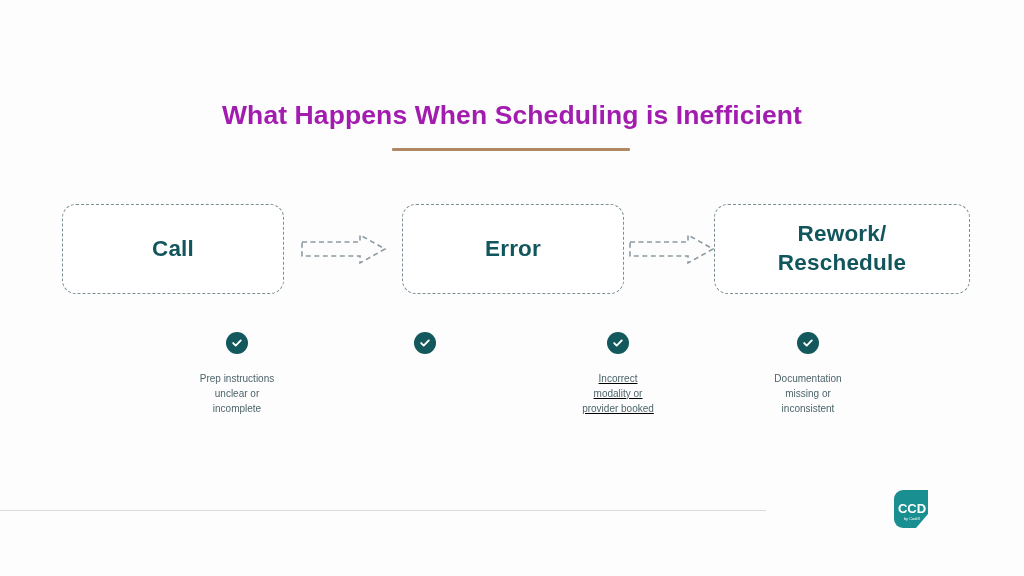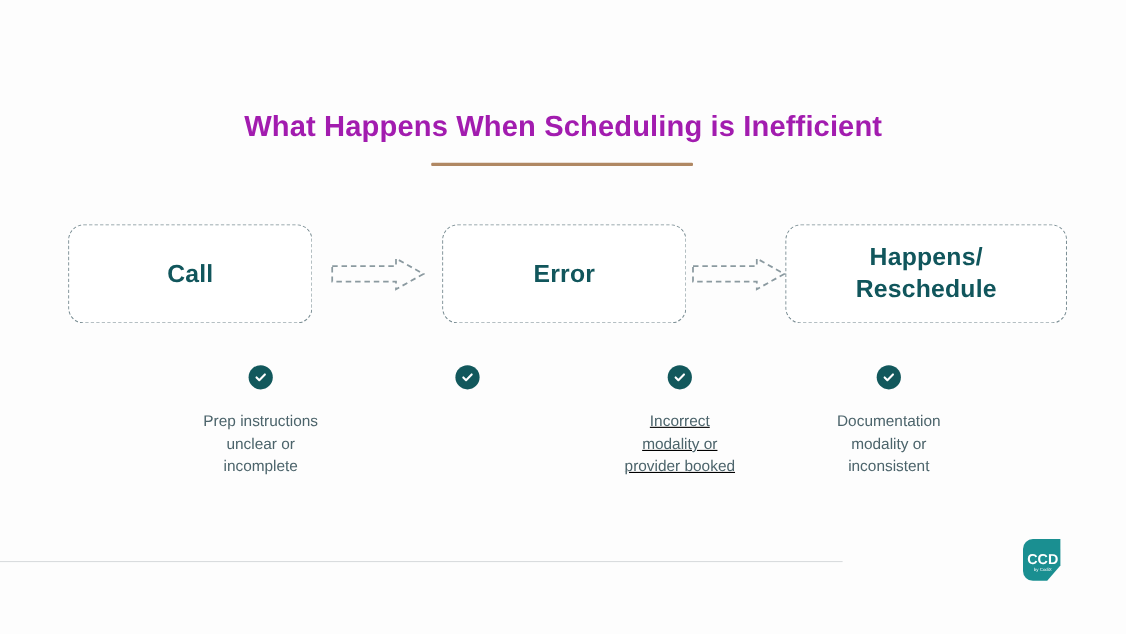--- a/index.html
+++ b/index.html
@@ -117,40 +117,40 @@
     border-radius: 50%;
     background: #12585c;
     margin: 0 auto 18px auto;
     display: flex;
     align-items: center;
     justify-content: center;
   }
   .check-badge svg { display: block; }
 
   .bullet-text {
-    font-size: 14px;
+    font-size: 10px;
     line-height: 1.48;
     color: #4c646b;
     font-family: "Liberation Sans", sans-serif;
     white-space: pre-line;
   }
 
   
   .footer-rule {
     position: absolute;
     left: 0;
     top: 510px;
     width: 766px;
     height: 1px;
     background: #d9dcde;
   }
 
   .logo {
     position: absolute;
-    left: 928px;
+    left: 892px;
     top: 488px;
     width: 42px;
     height: 42px;
     text-align: right;
   }
   .logo svg { display: block; }
 </style>
 </head>
 <body>
 
@@ -176,21 +176,21 @@
       <span class="node-label">Error</span>
     </div>
 
     <div class="arrow arrow-2">
       <svg viewBox="0 0 88 34" xmlns="http://www.w3.org/2000/svg">
         <path d="M2 10 L60 10 L60 3 L85 17 L60 31 L60 24 L2 24 Z" fill="none" stroke="#8b9aa0" stroke-width="1.6" stroke-dasharray="5,3.5" stroke-linejoin="miter"></path>
       </svg>
     </div>
 
     <div class="node node-3">
-      <span class="node-label" style="white-space: pre-line;">Happens/
+      <span class="node-label" style="white-space: pre-line;">Rework/
 Reschedule</span>
     </div>
 
   </div>
 
   <div class="bullets">
 
     <div class="bullet bullet-1">
       <div class="check-badge">
         <svg width="12" height="12" viewBox="0 0 12 12" xmlns="http://www.w3.org/2000/svg">
@@ -221,21 +221,21 @@
 provider booked</div>
     </div>
 
     <div class="bullet bullet-4">
       <div class="check-badge">
         <svg width="12" height="12" viewBox="0 0 12 12" xmlns="http://www.w3.org/2000/svg">
           <path d="M2.2 6.1 L4.7 8.6 L9.8 3.4" fill="none" stroke="#ffffff" stroke-width="1.9" stroke-linecap="round" stroke-linejoin="round"></path>
         </svg>
       </div>
       <div class="bullet-text">Documentation
-modality or
+missing or
 inconsistent</div>
     </div>
 
   </div>
 
   <div class="footer-rule"></div>
 
   <div class="logo">
     <svg viewBox="0 0 42 42" xmlns="http://www.w3.org/2000/svg">
       <path d="M11 2 H36 V26 L24 40 H11 A9 9 0 0 1 2 31 V11 A9 9 0 0 1 11 2 Z" fill="#1a8f91"></path>

